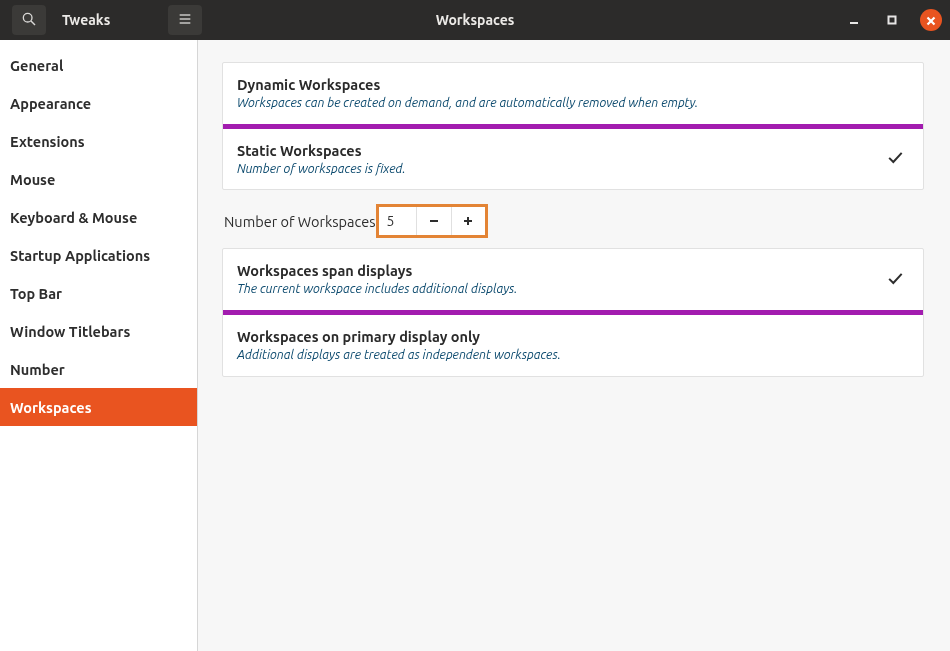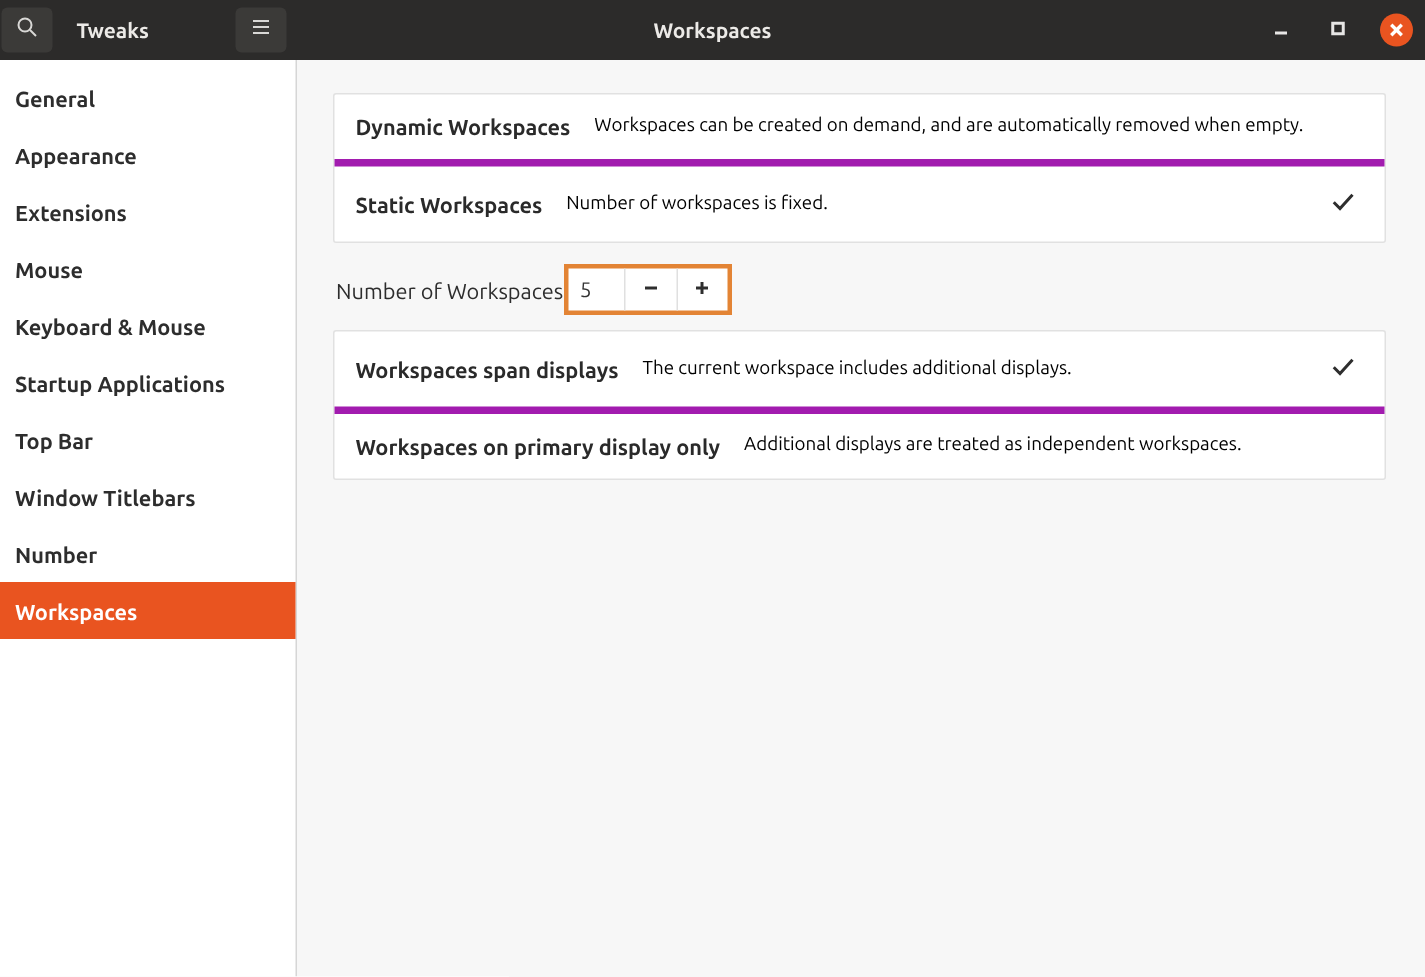--- a/index.html
+++ b/index.html
@@ -1,39 +1,39 @@
 <!DOCTYPE html>
 <html><head>
 <meta charset="utf-8">
 <style>
   * { box-sizing: border-box; margin: 0; padding: 0; }
   html, body { width: 950px; height: 651px; font-family: Ubuntu, "Segoe UI", Arial, sans-serif; background: #fff; overflow: hidden; }
   .window { width: 950px; height: 651px; display: flex; flex-direction: column; }
   .titlebar { height: 40px; background: #2c2b2a; color: #e7e6e5; display: flex; align-items: center; position: relative; }
-  .tb-left { display: flex; align-items: center; gap: 10px; padding-left: 1px; }
+  .tb-left { display: flex; align-items: center; gap: 10px; padding-left: 12px; }
   .tb-btn { width: 34px; height: 30px; border-radius: 4px; background: #3b3a38; display: flex; align-items: center; justify-content: center; cursor: pointer; }
   .tb-btn svg { width: 16px; height: 16px; stroke: #d9d8d6; fill: none; stroke-width: 2; }
   .tb-title-left { font-weight: 700; font-size: 14px; color: #eceae7; margin-left: 6px; }
   .tb-title-center { position: absolute; left: 50%; transform: translateX(-50%); font-weight: 700; font-size: 14px; color: #eceae7; }
   .tb-right { position: absolute; right: 8px; display: flex; align-items: center; gap: 18px; }
   .win-ctrl { width: 20px; height: 20px; display: flex; align-items: center; justify-content: center; cursor: pointer; }
   .win-ctrl svg { stroke: #e7e6e5; fill: none; stroke-width: 2; }
   .win-close { width: 22px; height: 22px; border-radius: 50%; background: #e95420; display: flex; align-items: center; justify-content: center; cursor: pointer; }
   .win-close svg { stroke: #fff; stroke-width: 2.2; }
   .body { flex: 1; display: flex; min-height: 0; }
   .sidebar { width: 198px; background: #fff; border-right: 1px solid #d6d6d6; display: flex; flex-direction: column; padding-top: 6px; font-weight: bold; }
   .side-item { height: 38px; display: flex; align-items: center; padding: 0 10px; font-size: 14.5px; color: #2d2d2d; cursor: pointer; }
   .side-item.active { background: #e95420; color: #fff; }
   .content { flex: 1; background: #f7f7f7; padding: 22px 26px 20px 24px; overflow: auto; }
   .card { background: #fff; border: 1px solid #e1e1e1; border-radius: 2px; margin-bottom: 10px; }
   .row { padding: 13px 18px 13px 14px; display: flex; align-items: center; justify-content: space-between; gap: 16px; }
   .row + .row { border-top: 5px solid #a21caf; }
-  .row-text { display: flex; gap: 16px; }
+  .row-text { display: flex; flex-direction: column; gap: 2px; }
   .row-title { font-size: 14.5px; font-weight: 700; color: #2a2a2a; }
-  .row-sub { font-size: 12.5px; color: #000000; line-height: 1.25; }
+  .row-sub { font-size: 12.5px; color: #0c4a6e; line-height: 1.25; font-style: italic; }
   .check svg { width: 20px; height: 20px; stroke: #2e2e2e; fill: none; stroke-width: 2.4; }
   .setting-row { display: flex; align-items: center; justify-content: flex-start; padding: 4px 2px 10px 2px; }
   .setting-label { font-size: 14.5px; color: #2d2d2d; }
   .spinbox { display: flex; border: 3px solid #e38435; height: 34px; width: 112px; background: #fff; }
   .spin-val { flex: 1; display: flex; align-items: center; padding-left: 8px; font-size: 14px; color: #333; border-right: 1px solid #e0e0e0; }
   .spin-btn { width: 34px; display: flex; align-items: center; justify-content: center; cursor: pointer; }
   .spin-btn + .spin-btn { border-left: 1px solid #e0e0e0; }
   .spin-btn svg { stroke: #2e2e2e; fill: none; stroke-width: 2; }
   .section-hdr { font-size: 14.5px; font-weight: 700; color: #2a2a2a; padding: 8px 2px 10px 2px; }
 </style>

